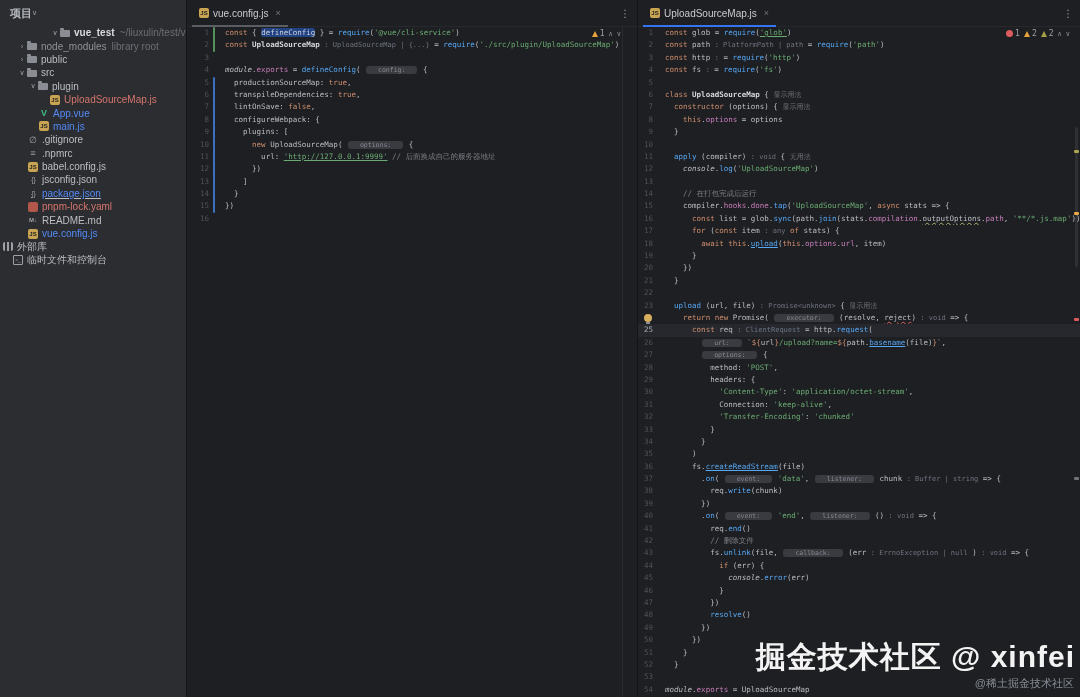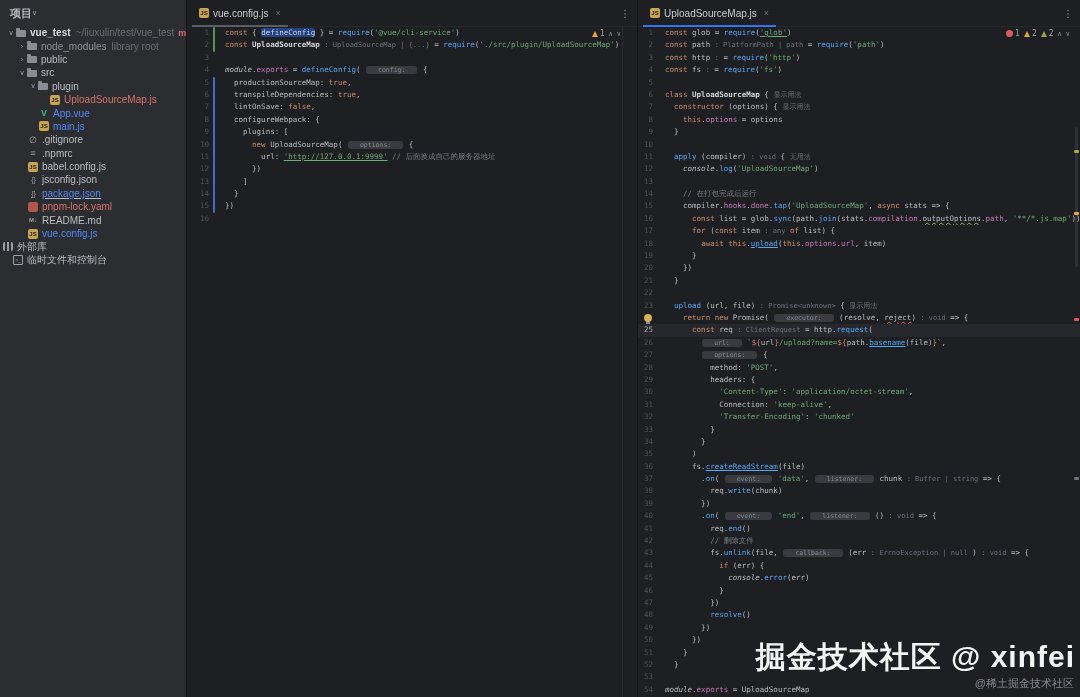--- a/index.html
+++ b/index.html
@@ -101,21 +101,21 @@
 </head>
 <body>
 
 <div class="layout">
   <div class="sidebar">
     <div class="side-header">
       <span>项目</span>
       <span class="chev">∨</span>
     </div>
     <div class="tree" id="tree">
-        <div class="trow" style="padding-left: 6px;">
+        <div class="trow" style="padding-left: 6px; margin-left: 44px;">
           <span class="chev">∨</span>
           <span class="fic folder">
             <i></i>
           </span>
           <span class="lbl bold">vue_test</span>
           <span class="sfx">~/liuxulin/test/vue_test</span>
           <span class="sfx2">main / 7 ▲</span>
         </div>
         <div class="trow" style="padding-left: 17px;">
           <span class="chev">›</span>
@@ -263,21 +263,21 @@
           <div class="cl"><span class="ln">7</span><span class="ct"><span class="tk-d">  </span><span class="tk-k">constructor</span><span class="tk-d"> (options) { </span><span class="tk-u">显示用法</span></span></div>
           <div class="cl"><span class="ln">8</span><span class="ct"><span class="tk-d">    </span><span class="tk-k">this</span><span class="tk-d">.</span><span class="tk-p">options</span><span class="tk-d"> = options</span></span></div>
           <div class="cl"><span class="ln">9</span><span class="ct"><span class="tk-d">  }</span></span></div>
           <div class="cl"><span class="ln">10</span><span class="ct"></span></div>
           <div class="cl"><span class="ln">11</span><span class="ct"><span class="tk-d">  </span><span class="tk-f">apply</span><span class="tk-d"> (compiler) </span><span class="tk-ty">: void</span><span class="tk-d"> { </span><span class="tk-u">无用法</span></span></div>
           <div class="cl"><span class="ln">12</span><span class="ct"><span class="tk-d">    </span><span class="tk-it">console</span><span class="tk-d">.</span><span class="tk-f">log</span><span class="tk-d">(</span><span class="tk-s">'UploadSourceMap'</span><span class="tk-d">)</span></span></div>
           <div class="cl"><span class="ln">13</span><span class="ct"></span></div>
           <div class="cl"><span class="ln">14</span><span class="ct"><span class="tk-c">    // 在打包完成后运行</span></span></div>
           <div class="cl"><span class="ln">15</span><span class="ct"><span class="tk-d">    compiler.</span><span class="tk-p">hooks</span><span class="tk-d">.</span><span class="tk-p">done</span><span class="tk-d">.</span><span class="tk-f">tap</span><span class="tk-d">(</span><span class="tk-s">'UploadSourceMap'</span><span class="tk-d">, </span><span class="tk-k">async </span><span class="tk-d">stats =&gt; {</span></span></div>
           <div class="cl"><span class="ln">16</span><span class="ct"><span class="tk-d">      </span><span class="tk-k">const </span><span class="tk-d">list = glob.</span><span class="tk-f">sync</span><span class="tk-d">(path.</span><span class="tk-f">join</span><span class="tk-d">(stats.</span><span class="tk-p">compilation</span><span class="tk-d">.</span><span class="tk-pw">outputOptions</span><span class="tk-d">.</span><span class="tk-p">path</span><span class="tk-d">, </span><span class="tk-s">'**/*.js.map'</span><span class="tk-d">))</span></span></div>
-          <div class="cl"><span class="ln">17</span><span class="ct"><span class="tk-d">      </span><span class="tk-k">for</span><span class="tk-d"> (</span><span class="tk-k">const </span><span class="tk-d">item </span><span class="tk-ty">: any</span><span class="tk-d"> </span><span class="tk-k">of</span><span class="tk-d"> list) {</span></span></div>
+          <div class="cl"><span class="ln">17</span><span class="ct"><span class="tk-d">      </span><span class="tk-k">for</span><span class="tk-d"> (</span><span class="tk-k">const </span><span class="tk-d">item </span><span class="tk-ty">: any</span><span class="tk-d"> </span><span class="tk-k">of</span><span class="tk-d"> stats) {</span></span></div>
           <div class="cl"><span class="ln">18</span><span class="ct"><span class="tk-d">        </span><span class="tk-k">await this</span><span class="tk-d">.</span><span class="tk-fu">upload</span><span class="tk-d">(</span><span class="tk-k">this</span><span class="tk-d">.</span><span class="tk-p">options</span><span class="tk-d">.</span><span class="tk-p">url</span><span class="tk-d">, item)</span></span></div>
           <div class="cl"><span class="ln">19</span><span class="ct"><span class="tk-d">      }</span></span></div>
           <div class="cl"><span class="ln">20</span><span class="ct"><span class="tk-d">    })</span></span></div>
           <div class="cl"><span class="ln">21</span><span class="ct"><span class="tk-d">  }</span></span></div>
           <div class="cl"><span class="ln">22</span><span class="ct"></span></div>
           <div class="cl"><span class="ln">23</span><span class="ct"><span class="tk-d">  </span><span class="tk-f">upload</span><span class="tk-d"> (url, file) </span><span class="tk-ty">: Promise&lt;unknown&gt;</span><span class="tk-d"> { </span><span class="tk-u">显示用法</span></span></div>
           <div class="cl"><span class="ln"></span><span class="ct"><span class="tk-d">    </span><span class="tk-k">return new </span><span class="tk-d">Promise( </span><span class="tk-i">executor:</span><span class="tk-d"> (resolve, </span><span class="tk-er">reject</span><span class="tk-d">) </span><span class="tk-ty">: void</span><span class="tk-d"> =&gt; {</span></span></div>
           <div class="cl caret"><span class="ln">25</span><span class="ct"><span class="tk-d">      </span><span class="tk-k">const </span><span class="tk-d">req </span><span class="tk-ty">: ClientRequest</span><span class="tk-d"> = http.</span><span class="tk-f">request</span><span class="tk-d">(</span></span></div>
           <div class="cl"><span class="ln">26</span><span class="ct"><span class="tk-d">        </span><span class="tk-i">url:</span><span class="tk-d"> </span><span class="tk-s">`</span><span class="tk-t">${</span><span class="tk-d">url</span><span class="tk-t">}</span><span class="tk-s">/upload?name=</span><span class="tk-t">${</span><span class="tk-d">path.</span><span class="tk-fu">basename</span><span class="tk-d">(file)</span><span class="tk-t">}</span><span class="tk-s">`</span><span class="tk-d">,</span></span></div>
           <div class="cl"><span class="ln">27</span><span class="ct"><span class="tk-d">        </span><span class="tk-i">options:</span><span class="tk-d"> {</span></span></div>

